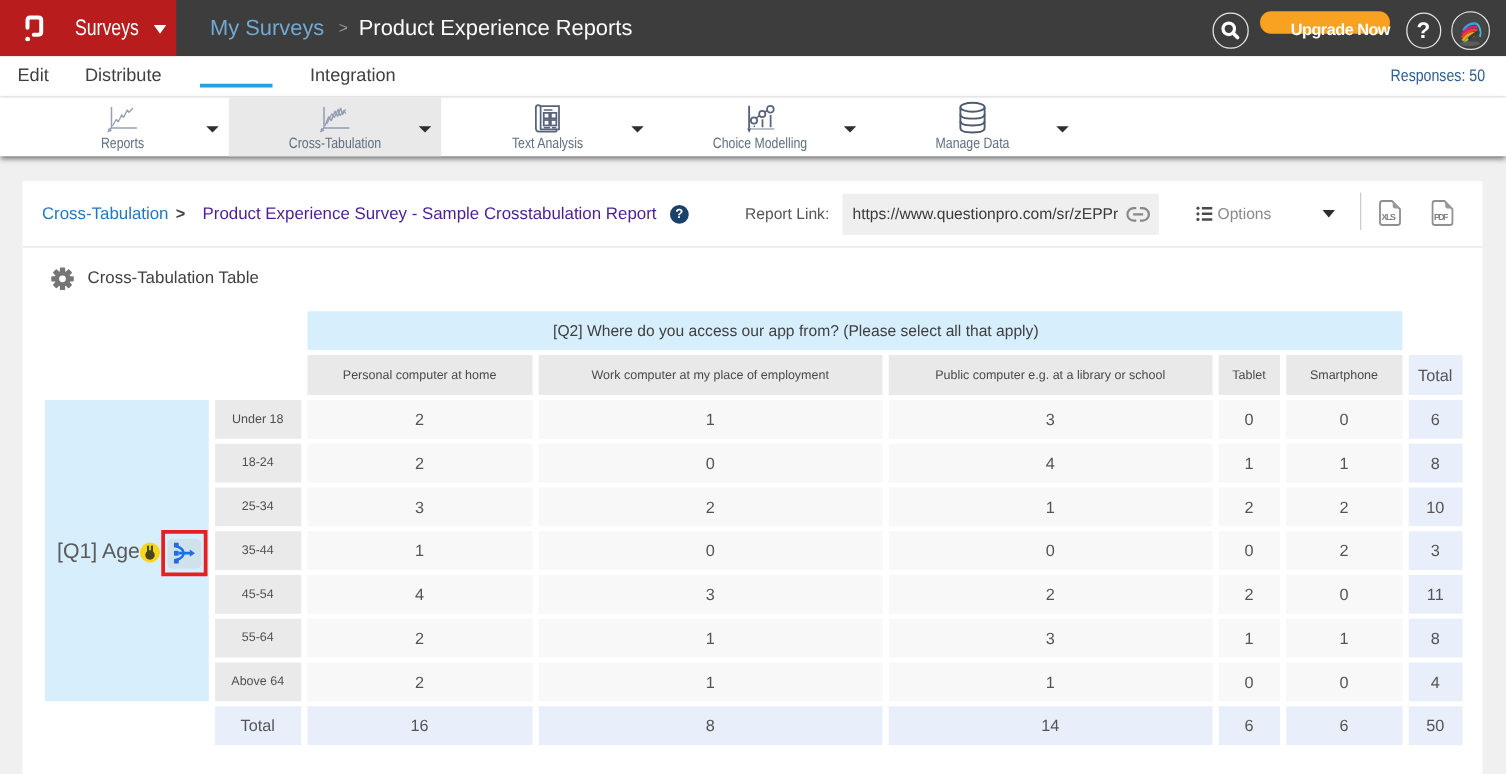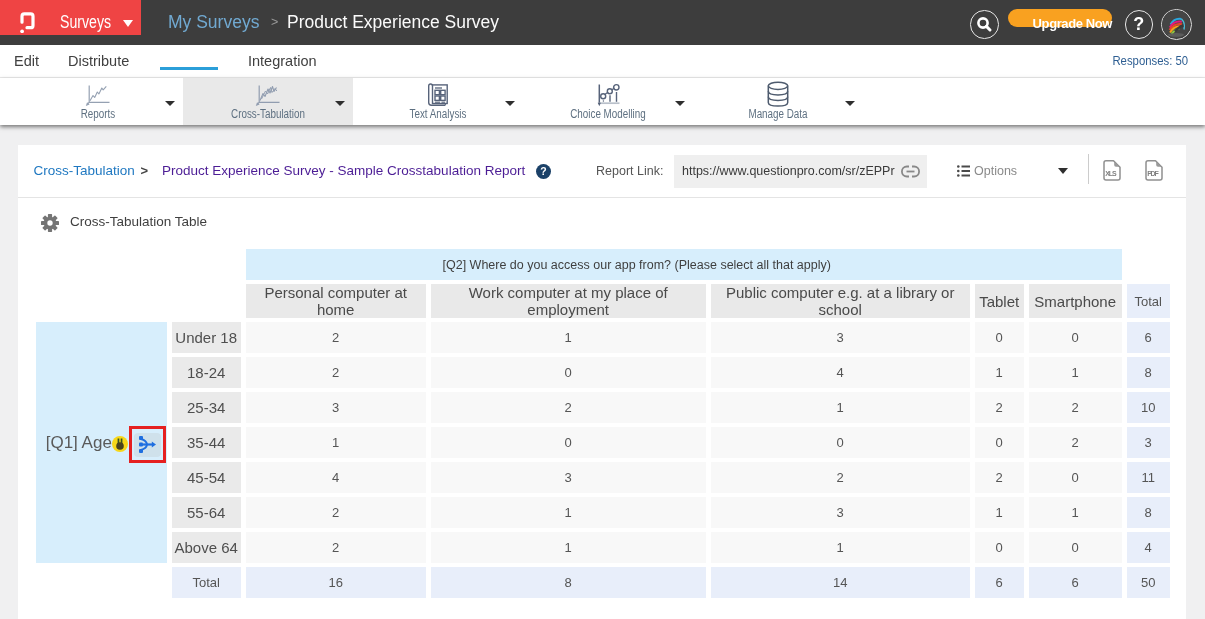--- a/index.html
+++ b/index.html
@@ -1,20 +1,20 @@
 <!DOCTYPE html>
 <html><head>
 <meta charset="utf-8">
 <style>
 * { margin:0; padding:0; box-sizing:border-box; }
 html,body { width:1205px; height:619px; background:#f0f0f1; font-family:"Liberation Sans", sans-serif; overflow:hidden; }
 
 
 #topbar { position:absolute; left:0; top:0; width:1205px; height:45px; background:#3d3d3d; }
-#bluebox { position:absolute; left:0; top:0; width:141px; height:35px; background:#ef4444; }
+#bluebox { position:absolute; left:0; top:0; width:141px; height:45px; background:#b91c1c; }
 #surveys-txt { position:absolute; left:60px; top:0; height:45px; line-height:45px; color:#fff; font-size:18px; transform:scaleX(0.785); transform-origin:left center; }
 #surveys-caret { position:absolute; left:123px; top:20px; width:0; height:0; border-left:5.5px solid transparent; border-right:5.5px solid transparent; border-top:7px solid #fff; }
 #bc1 { position:absolute; left:168px; top:0; height:45px; line-height:45px; color:#71a9d1; font-size:17.5px; }
 #bc-sep { position:absolute; left:271px; top:0; height:45px; line-height:45px; color:#9a9a9a; font-size:12.5px; }
 #bc2 { position:absolute; left:287px; top:0; height:45px; line-height:45px; color:#fbfbfb; font-size:17.5px; }
 .circbtn { position:absolute; border:1.6px solid #e6e6e6; border-radius:50%; }
 #upgrade { position:absolute; left:1008px; top:9px; width:104px; height:18px; background:#f9a120; border-radius:15px; color:#fff; font-size:13px; font-weight:bold; letter-spacing:-0.4px; text-align:right; line-height:29px; }
 
 
 #tabsrow { position:absolute; left:0; top:45px; width:1205px; height:33px; background:#fff; border-bottom:1px solid #ececec; }
@@ -32,21 +32,21 @@
 
 
 #card { position:absolute; left:18px; top:145px; width:1168px; height:474px; background:#fff; }
 #cardhead { position:absolute; left:0; top:0; width:100%; height:52.5px; border-bottom:1px solid #e4e4e4; }
 .hv { position:absolute; top:0; height:52px; line-height:52px; }
 
 
 #tblwrap { position:absolute; left:12.7px; top:100px; }
 table { border-collapse:separate; border-spacing:5px 4px; }
 td { height:31px; text-align:center; vertical-align:middle; font-size:13px; color:#555; padding:0; }
-td.hd, td.lbl { font-size:15px; }
+td.hd, td.lbl { font-size:10px; }
 td.hd { background:#e9e9e9; color:#4a4a4a; }
 td.lbl { background:#eaeaea; color:#4f4f4f; }
 td.data { background:#f8f8f8; }
 td.blue { background:#d7eefc; }
 td.lav { background:#e8eefa; }
 td.q2 { background:#d7eefc; color:#3f3f3f; font-size:12.5px; padding-right:94px; }
 </style>
 </head>
 <body>
 
@@ -54,21 +54,21 @@
   <div id="bluebox">
     <svg style="position:absolute;left:20px;top:12px" width="15" height="21" viewBox="0 0 15 21">
       <path d="M2 10.2 V4.2 Q2 1.9 4.3 1.9 H10.7 Q13 1.9 13 4.2 V13.4 Q13 15.7 10.7 15.7 H7" fill="none" stroke="#fff" stroke-width="3.2" stroke-linecap="round"></path>
       <circle cx="2.1" cy="19.3" r="1.9" fill="#fff"></circle>
     </svg>
     <div id="surveys-txt">Surveys</div>
     <div id="surveys-caret"></div>
   </div>
   <div id="bc1">My Surveys</div>
   <div id="bc-sep">&gt;</div>
-  <div id="bc2">Product Experience Survey</div>
+  <div id="bc2">Product Experience Reports</div>
 
   <div class="circbtn" style="left:970px; top:10px; width:28.5px; height:28.5px;"></div>
   <svg style="position:absolute;left:975px;top:15px" width="19" height="19" viewBox="0 0 19 19">
     <circle cx="8" cy="8" r="4.6" fill="none" stroke="#fff" stroke-width="2.6"></circle>
     <line x1="11.4" y1="11.4" x2="15" y2="15" stroke="#fff" stroke-width="3" stroke-linecap="round"></line>
   </svg>
   <div id="upgrade">Upgrade Now</div>
   <div class="circbtn" style="left:1124.5px; top:10px; width:28.5px; height:28.5px; color:#fff; font-size:18px; font-weight:bold; text-align:center; line-height:26.5px;">?</div>
   <div class="circbtn" style="left:1161px; top:9px; width:30.5px; height:30.5px; border-color:#ddd; overflow:hidden;">
     <svg width="28" height="28" viewBox="0 0 28 28">

